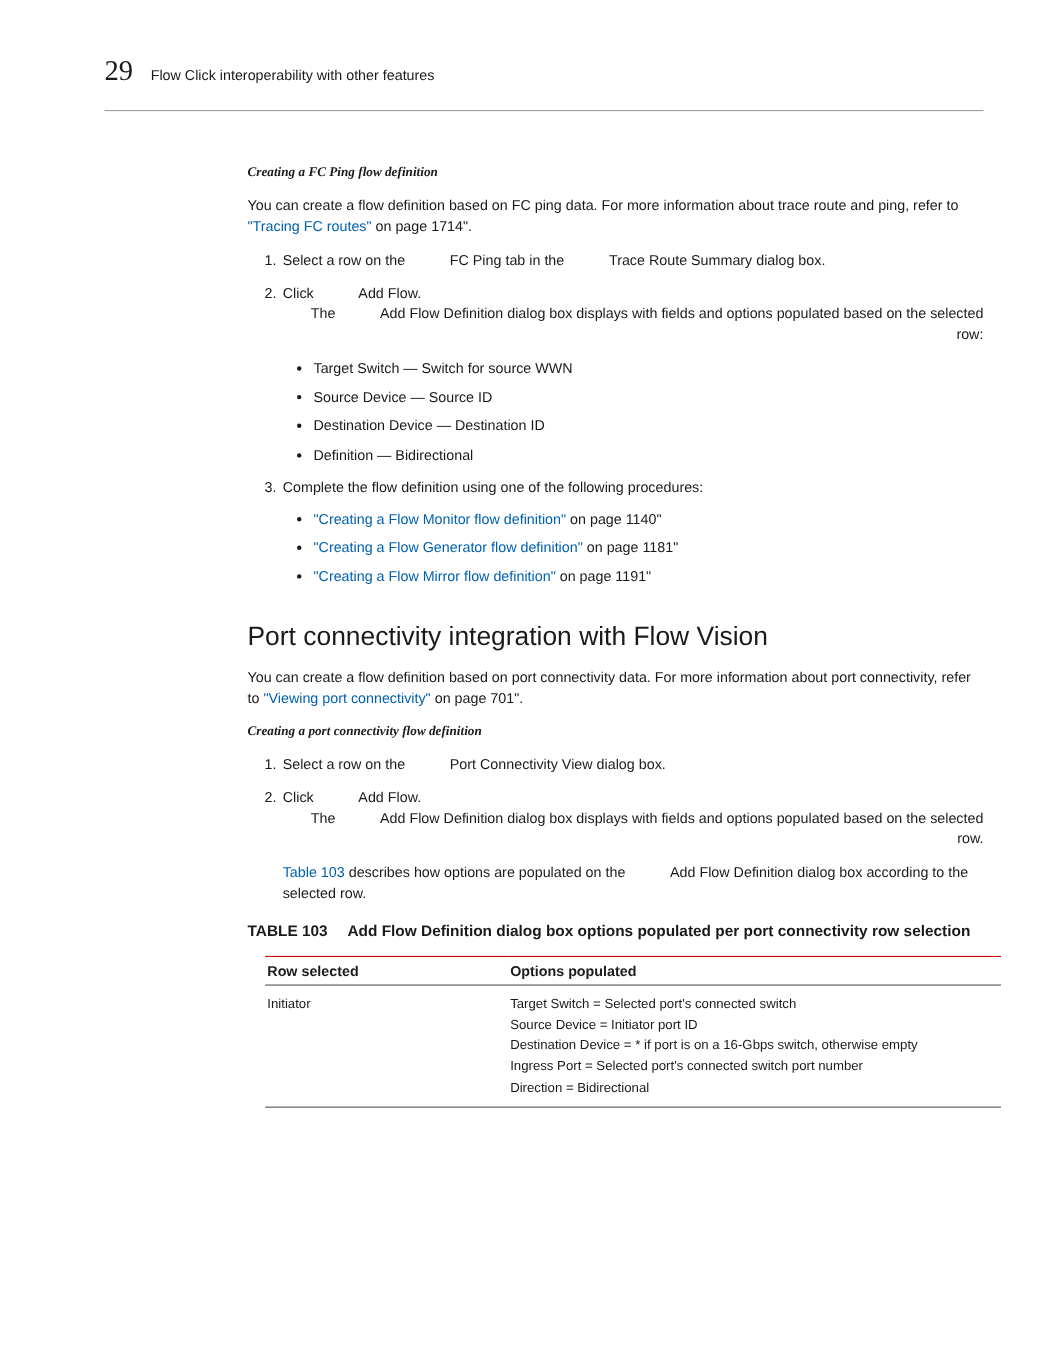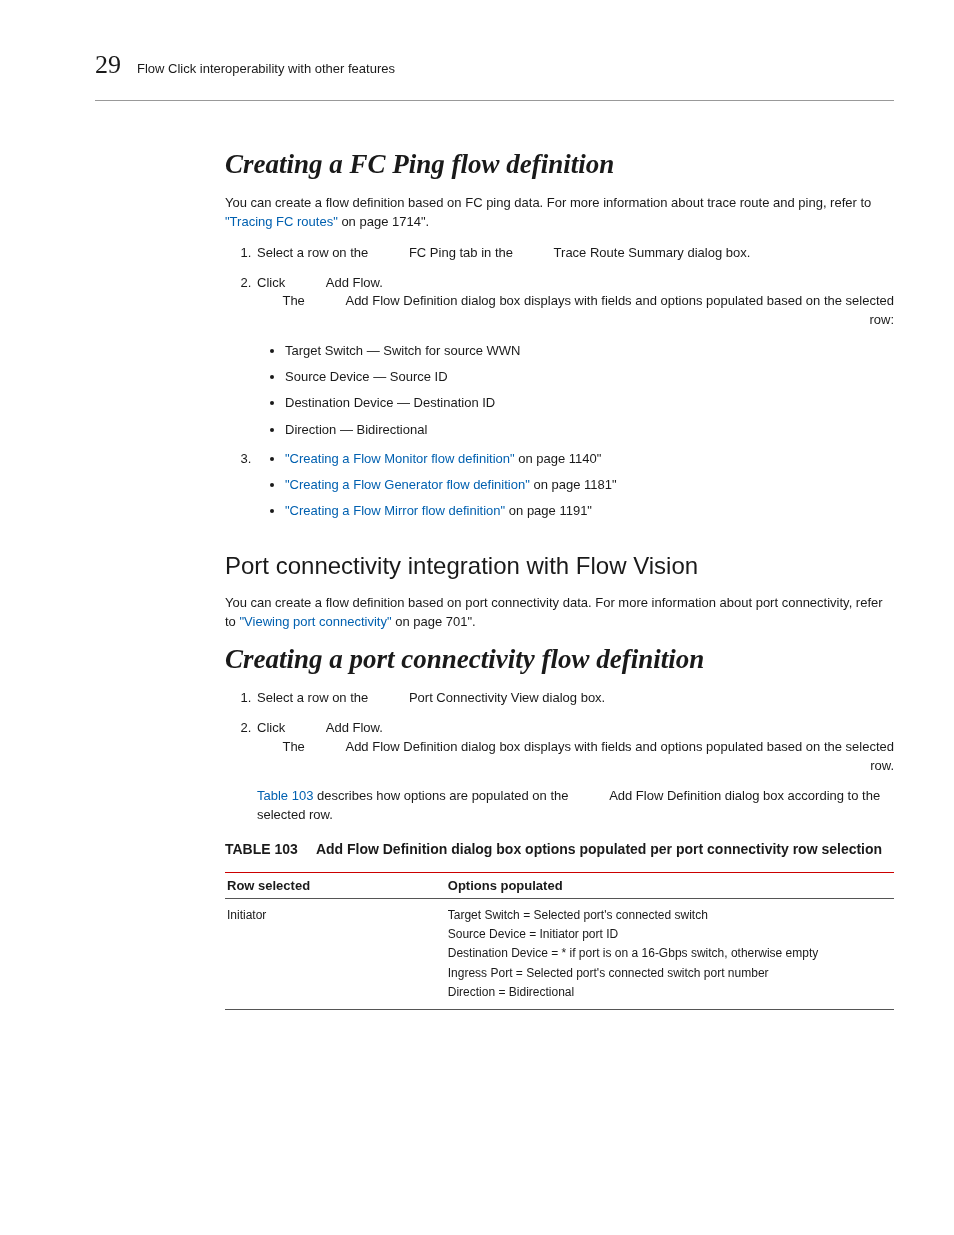--- a/index.html
+++ b/index.html
@@ -31,21 +31,21 @@
   .header .chapter-title {
     font-size: 13px;
   }
   .content {
     margin-left: 130px;
   }
   .content h2.italic-h {
     font-family: Georgia, "Times New Roman", serif;
     font-style: italic;
     font-weight: 600;
-    font-size: 27px;
+    font-size: 12px;
     margin: 0 0 14px 0;
   }
   .content h1.reg-h {
     font-family: "Arial Narrow", Arial, sans-serif;
     font-stretch: condensed;
     font-weight: 400;
     font-size: 24px;
     margin: 32px 0 14px 0;
   }
   .content p {
@@ -94,20 +94,21 @@
     font-family: "Arial Narrow", Arial, sans-serif;
     font-stretch: condensed;
     font-weight: 700;
     font-size: 14px;
   }
   table.defn {
     width: 100%;
     border-collapse: collapse;
     margin-top: 4px;
     font-size: 12px;
+    margin-left: 16px;
   }
   table.defn th {
     text-align: left;
     font-family: "Arial Narrow", Arial, sans-serif;
     font-stretch: condensed;
     font-weight: 700;
     font-size: 13px;
     padding: 5px 8px 5px 2px;
     border-top: 1.5px solid #cc0000;
     border-bottom: 1px solid #555;
@@ -144,24 +145,25 @@
       </li>
       <li>
         <span>Click </span><span class="bold">Add Flow.</span>
         <p class="indent">
           <span>The </span><span class="bold">Add Flow Definition</span><span> dialog box displays with fields and options populated based on the selected row:</span>
         </p>
         <ul class="bullets">
           <li>Target Switch — Switch for source WWN</li>
           <li>Source Device — Source ID</li>
           <li>Destination Device — Destination ID</li>
-          <li>Direction — Bidirectional</li>
+          <li>Definition — Bidirectional</li>
         </ul>
       </li>
       <li>
+        <span>Complete the flow definition using one of the following procedures:</span>
         <ul class="bullets">
           <li><span class="link">"Creating a Flow Monitor flow definition"</span><span> on page 1140"</span></li>
           <li><span class="link">"Creating a Flow Generator flow definition"</span><span> on page 1181"</span></li>
           <li><span class="link">"Creating a Flow Mirror flow definition"</span><span> on page 1191"</span></li>
         </ul>
       </li>
     </ol>
 
     <h1 class="reg-h">Port connectivity integration with Flow Vision</h1>
 

